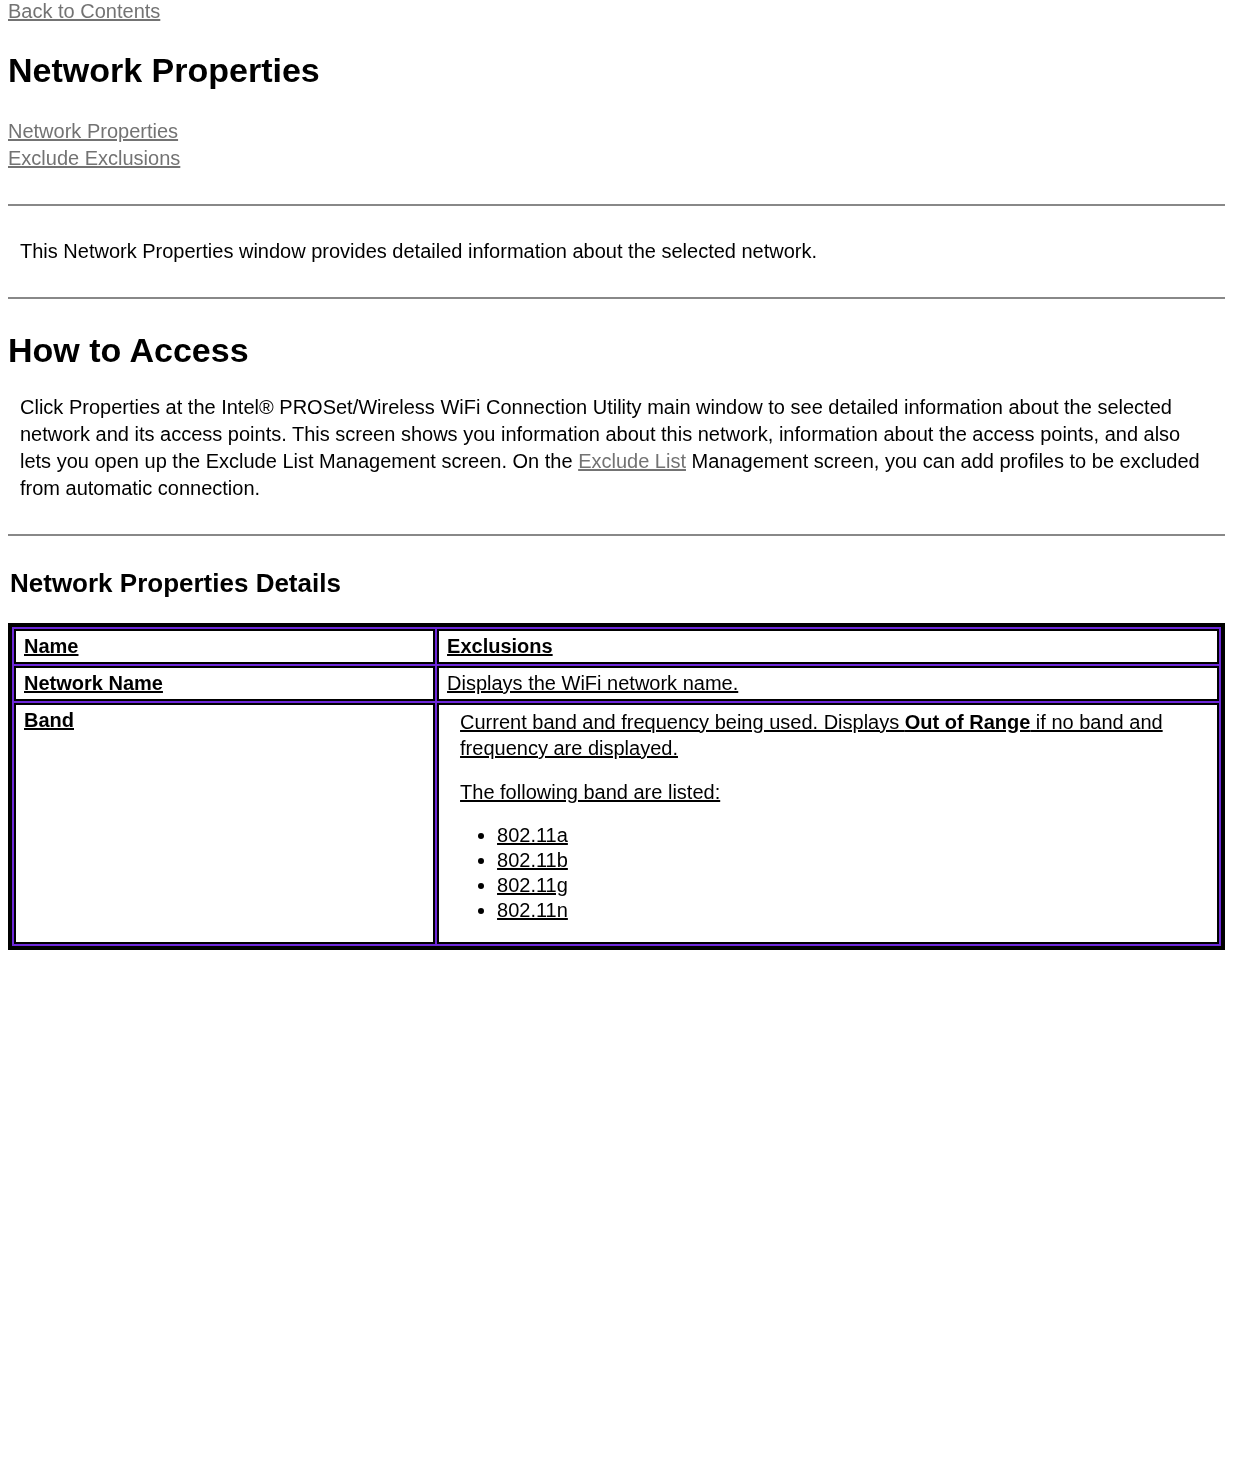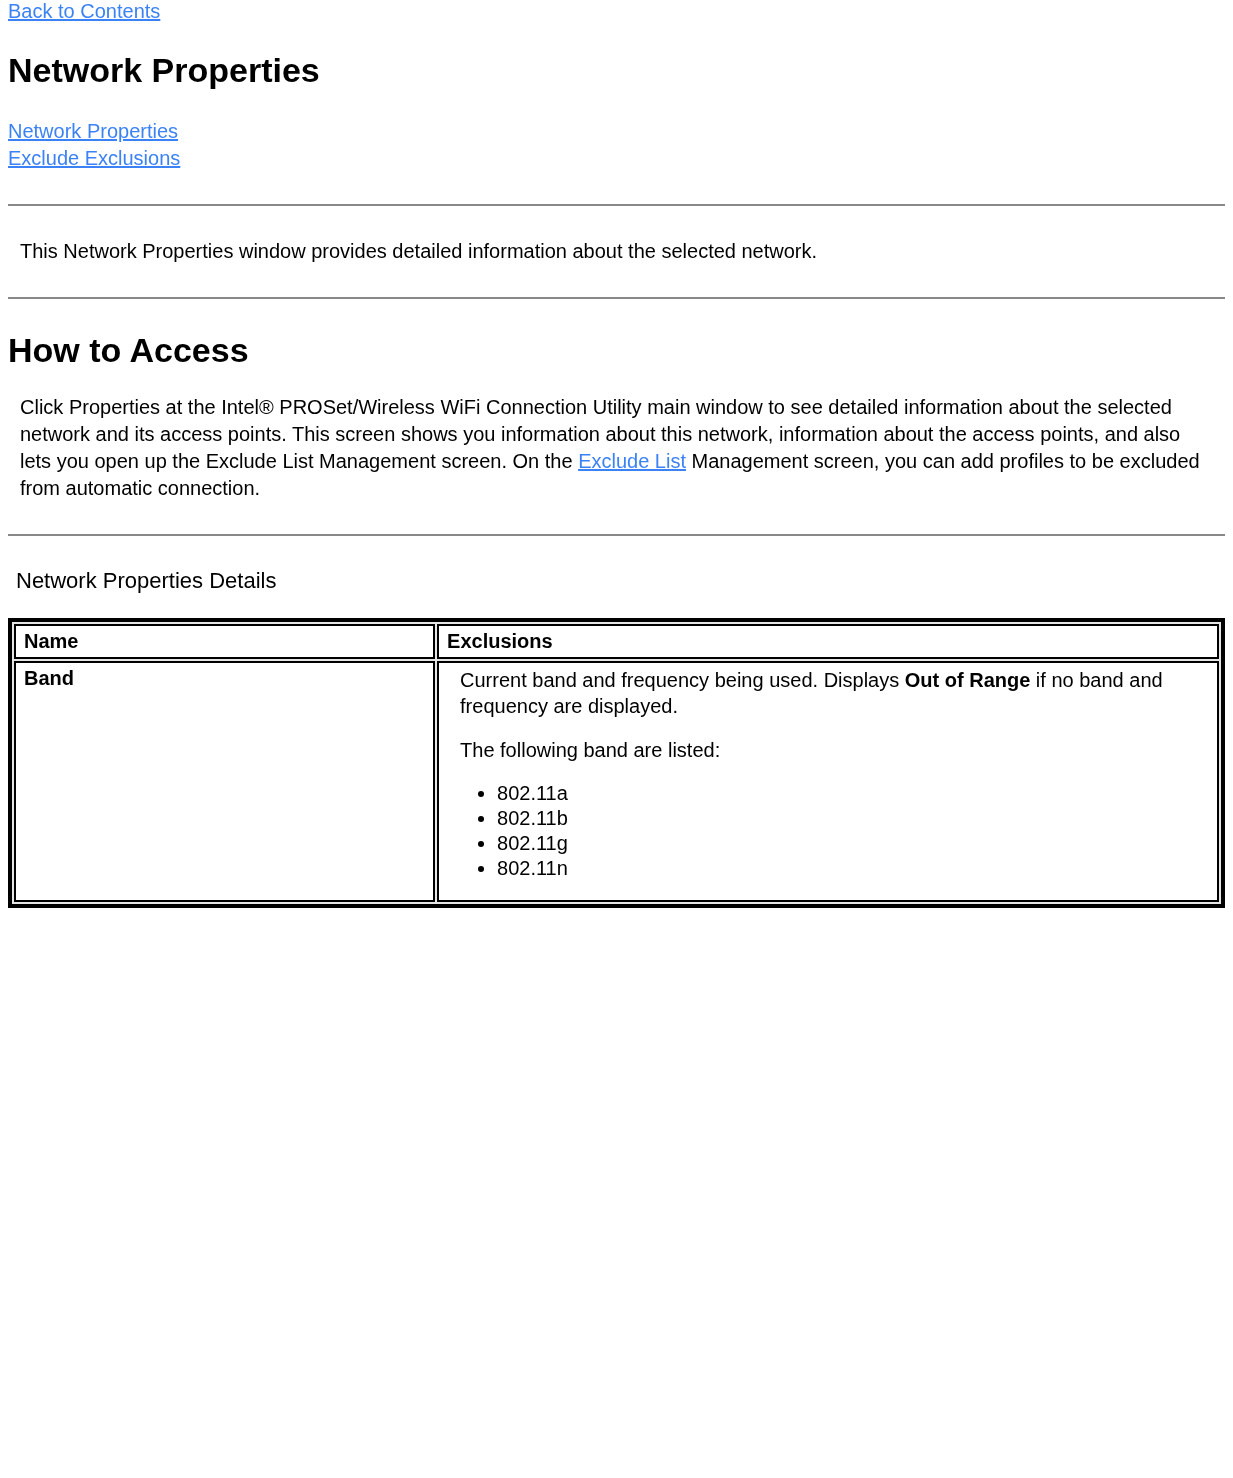--- a/index.html
+++ b/index.html
@@ -5,37 +5,37 @@
   body {
     font-family: Verdana, Geneva, sans-serif;
     font-size: 20px;
     margin: 0;
     padding: 0 8px;
     color: #000;
     background: #fff;
     max-width: 1233px;
   }
   a {
-    color: #3b82f6;
+    color: #737373;
     text-decoration: underline;
   }
   h1 {
     font-size: 34px;
     font-weight: bold;
     margin: 28px 0 28px 0;
   }
   h2 {
     font-size: 34px;
     font-weight: bold;
     margin: 28px 0 24px 0;
   }
   h3 {
-    font-size: 22px;
-    font-weight: normal;
-    margin: 28px 0 24px 8px;
+    font-size: 26px;
+    font-weight: bold;
+    margin: 28px 0 24px 2px;
   }
   p {
     margin: 18px 12px;
     line-height: 1.35;
   }
   hr {
     border: none;
     border-top: 2px solid #888;
     margin: 32px 0;
   }
@@ -45,21 +45,22 @@
   }
   .nav-links a {
     display: inline;
   }
   table.details {
     border-collapse: separate;
     border-spacing: 2px;
     border: 4px solid #000;
     width: 100%;
     margin-top: 18px;
-    background: #e5e5e5;
+    background: #6d28d9;
+    text-decoration: underline;
   }
   table.details th,
   table.details td {
     border: 2px solid #000;
     background: #fff;
     padding: 4px 8px;
     text-align: left;
     vertical-align: top;
     font-size: 20px;
   }
@@ -118,20 +119,24 @@
 
 <h3>Network Properties Details</h3>
 
 <table class="details">
   <tbody>
       <tr>
     <th>Name</th>
     <th>Exclusions</th>
   </tr>
   <tr>
+    <td class="name-col">Network Name</td>
+    <td>Displays the WiFi network name.</td>
+  </tr>
+  <tr>
     <td class="name-col">Band</td>
     <td>
       <div class="desc-block">
         <p class="desc-text">
           <span>Current band and frequency being used. Displays </span><span class="inline-bold">Out of Range</span><span> if no band and frequency are displayed.</span>
         </p>
         <p>The following band are listed:</p>
         <ul class="bands">
           <li>802.11a</li>
           <li>802.11b</li>

